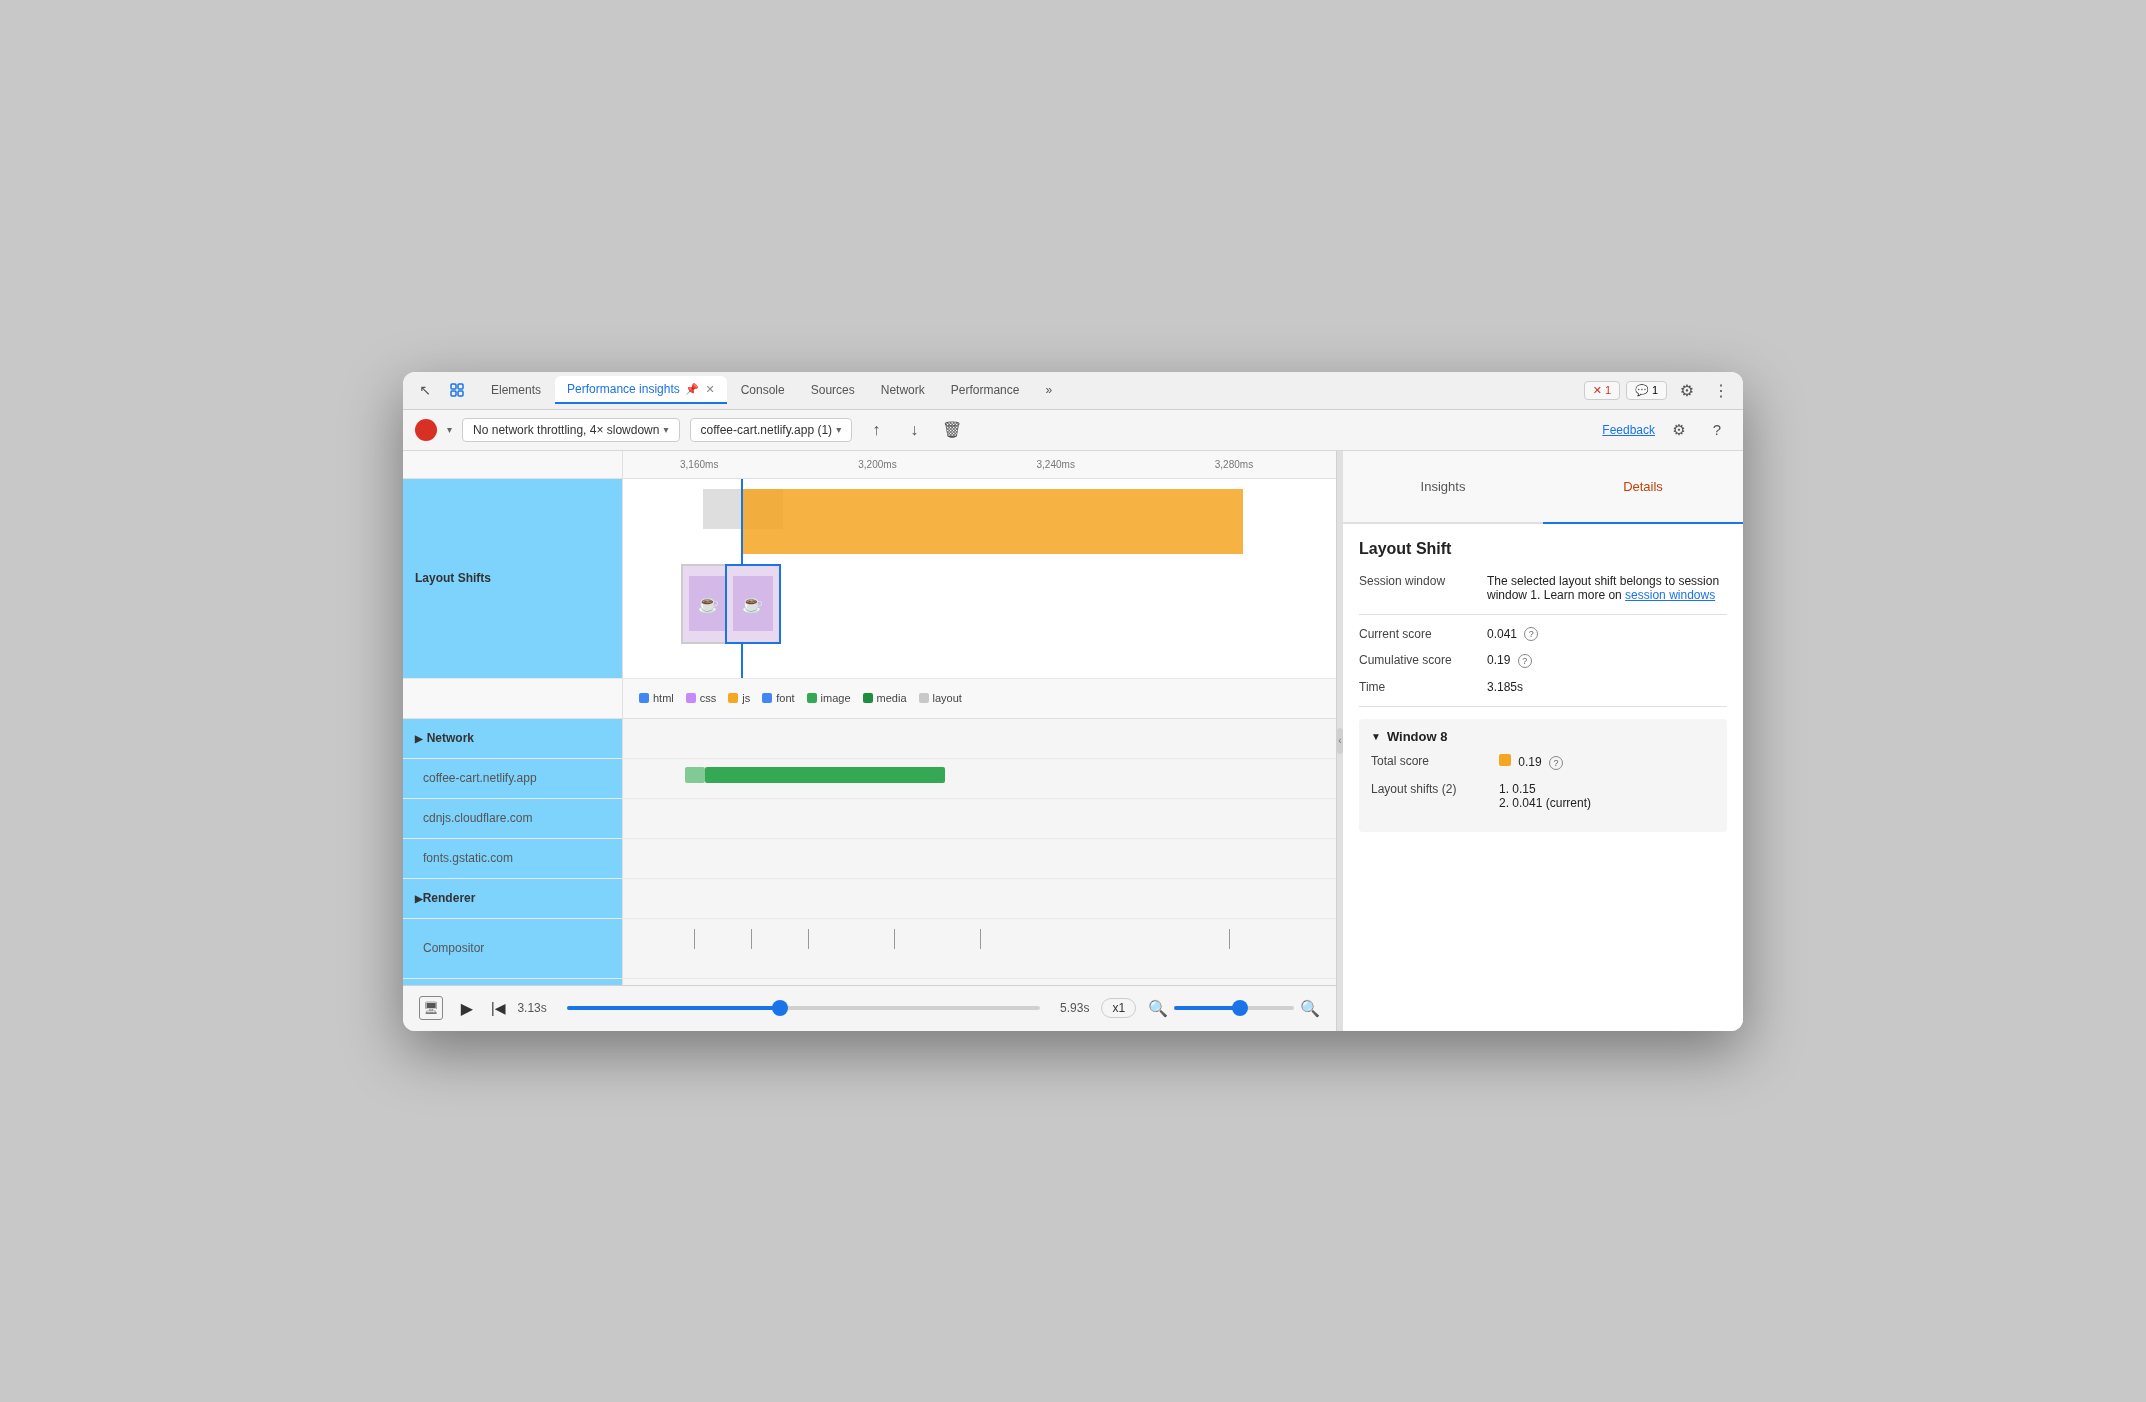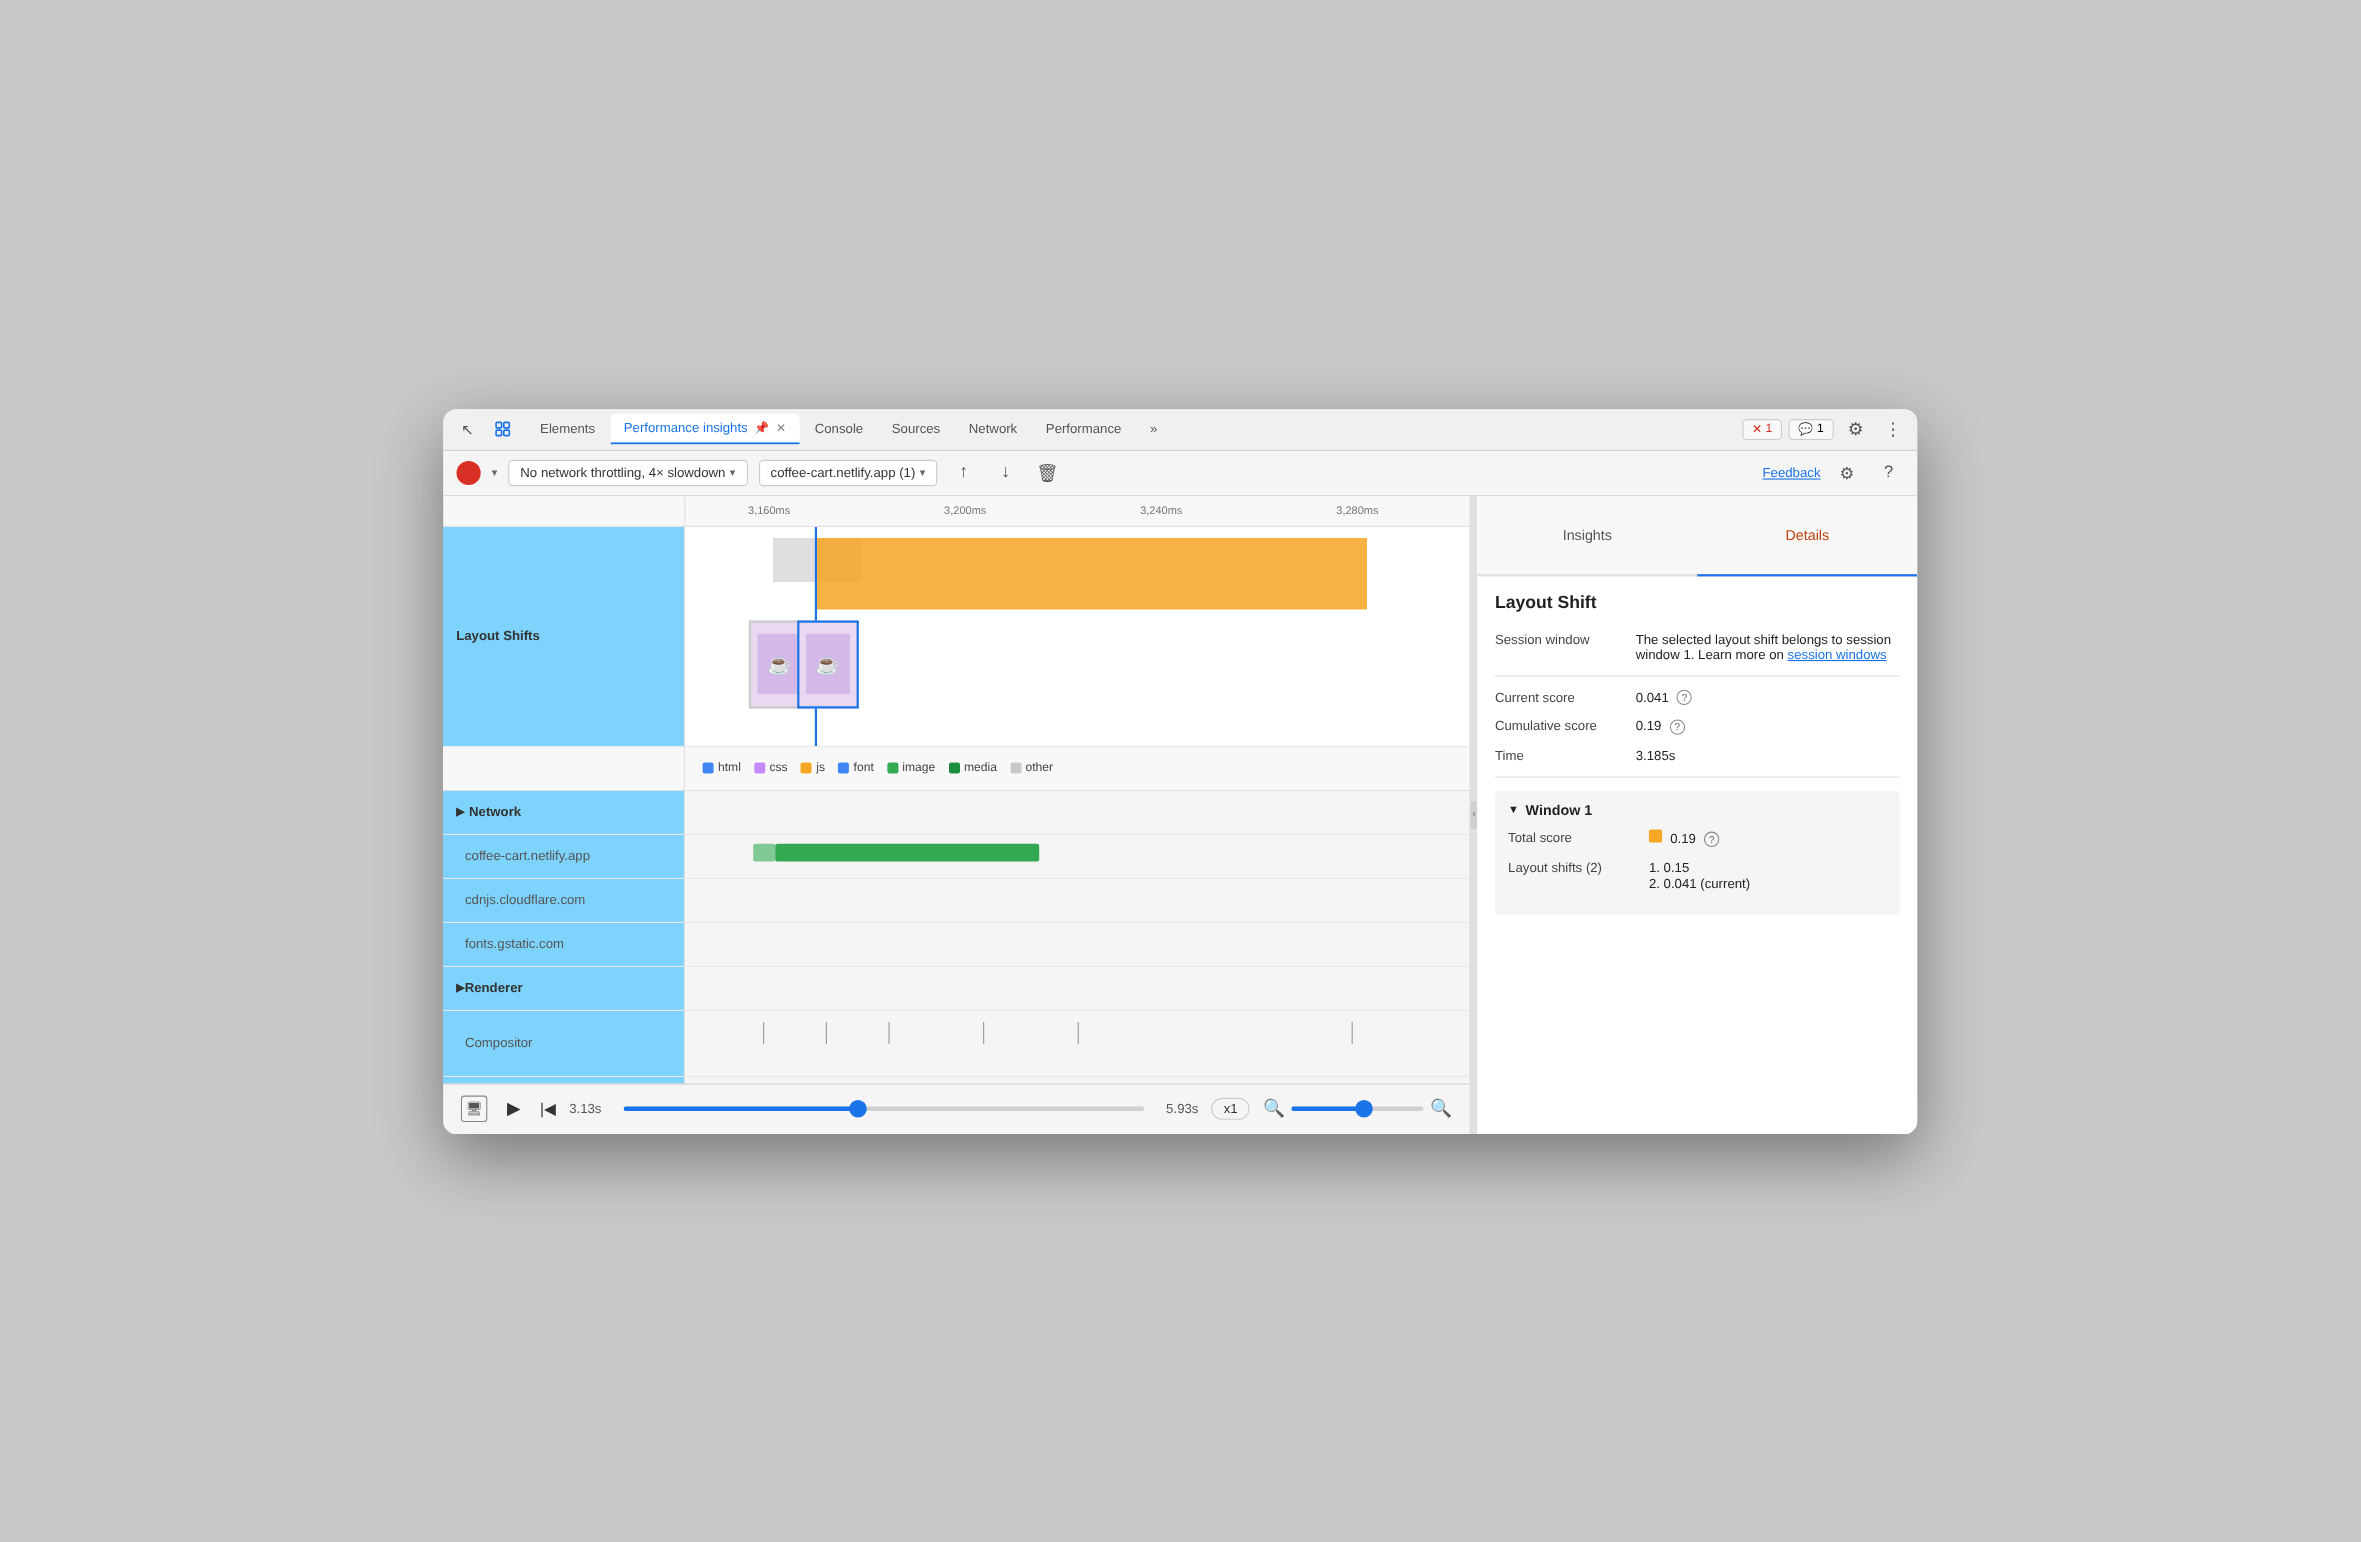--- a/index.html
+++ b/index.html
@@ -695,21 +695,21 @@
               <div class="legend-item">
                 <div class="legend-dot" style="background:#34a853"></div>
                 <span>image</span>
               </div>
               <div class="legend-item">
                 <div class="legend-dot" style="background:#1e8e3e"></div>
                 <span>media</span>
               </div>
               <div class="legend-item">
                 <div class="legend-dot" style="background:#c8c8c8"></div>
-                <span>other</span>
+                <span>layout</span>
               </div>
             </div>
           </div>
         </div>
 
         <div class="timeline-row network-section-row">
           <div class="row-label bold">
             <span class="expand-arrow">▶</span>
             <span>Network</span>
           </div>
@@ -821,21 +821,21 @@
         <div class="detail-row">
           <div class="detail-label">Time</div>
           <div class="detail-value">3.185s</div>
         </div>
 
         <div class="divider"></div>
 
         <div class="window-section">
           <div class="window-section-header">
             <span class="window-arrow">▼</span>
-            <span>Window 1</span>
+            <span>Window 8</span>
           </div>
 
           <div class="detail-row">
             <div class="detail-label">Total score</div>
             <div class="detail-value">
               <span class="orange-square"></span>
               <span style="margin-left:4px;">0.19</span>
               <span class="info-icon">?</span>
             </div>
           </div>

